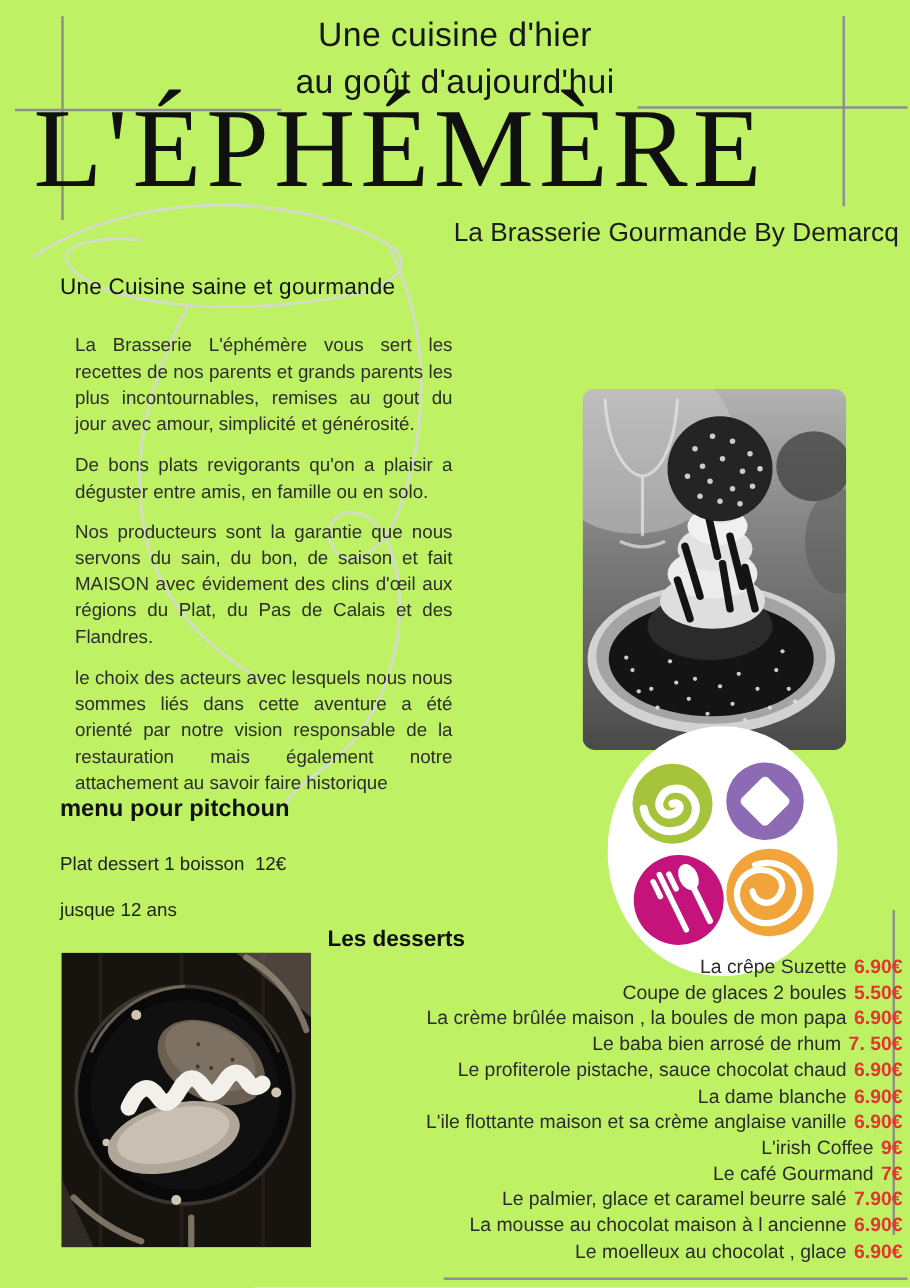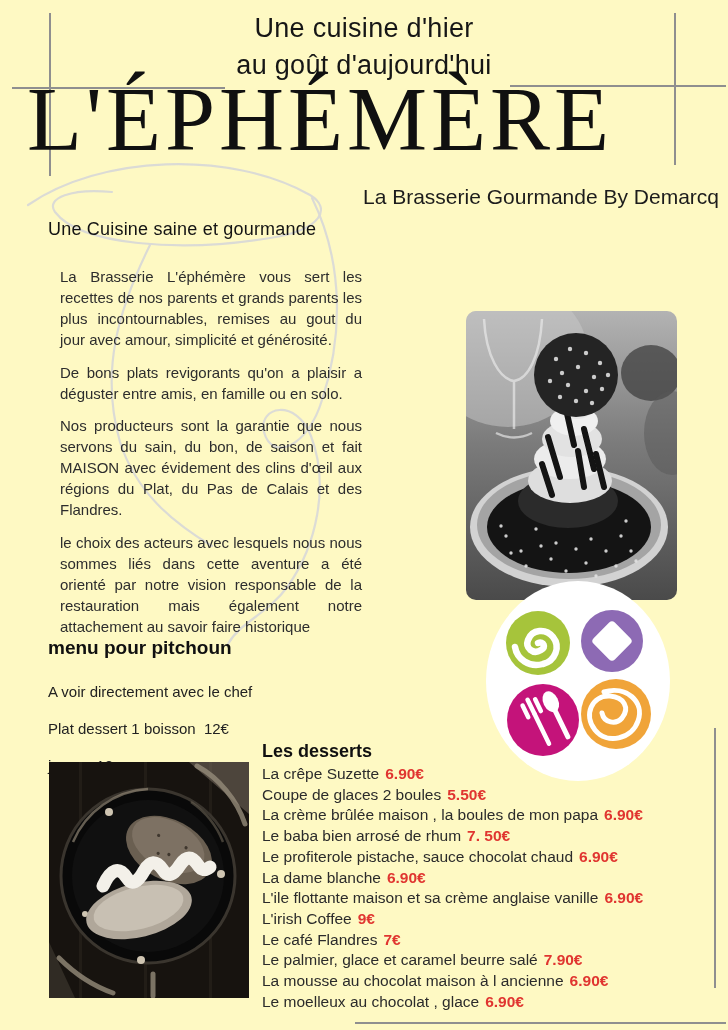--- a/index.html
+++ b/index.html
@@ -1,53 +1,53 @@
 <!DOCTYPE html>
 <html style="--price: #e03530; --line: #8f8f8f; --swirl: #d8d8d8; --green: #a6c43b; --purple: #8d6ab4; --magenta: #c4137a; --orange: #f0a439;"><head>
 <meta charset="utf-8">
 <style>
   html,body{margin:0;padding:0;background:#e9e9e9;}
-  .page{position:relative;width:728px;height:1030px;background:#fef9c3;margin:0 auto;
+  .page{position:relative;width:728px;height:1030px;background:#bef264;margin:0 auto;
         font-family:"Liberation Sans","DejaVu Sans",sans-serif;color:#2d2d2d;overflow:hidden;}
 
   
   .dline{position:absolute;background:#8f8f8f;}
   .tl-v{left:49px;top:13px;width:2px;height:163px;}
   .tl-h{left:12px;top:87px;width:213px;height:2px;}
   .tr-v{left:674px;top:13px;width:2px;height:152px;}
   .tr-h{left:510px;top:85px;width:216px;height:2px;}
   .br-v{left:714px;top:728px;width:2px;height:260px;}
   .br-h{left:355px;top:1022px;width:371px;height:2px;}
 
   .swirl{position:absolute;left:0;top:150px;width:400px;height:520px;pointer-events:none;}
 
   .tagline{position:absolute;top:10px;left:0;width:728px;text-align:center;
            font-size:27px;line-height:37px;font-weight:500;color:#161616;letter-spacing:.3px;}
   .title{position:absolute;top:66px;left:0;width:640px;text-align:center;
          font-family:"Liberation Serif","DejaVu Serif",serif;font-size:90px;line-height:108px;
          color:#101010;letter-spacing:4px;font-weight:500;white-space:nowrap;}
-  .subtitle{position:absolute;top:175px;right:9px;font-size:21px;font-weight:500;color:#1c1c1c;margin-top:10px;}
+  .subtitle{position:absolute;top:175px;right:9px;font-size:21px;font-weight:500;color:#1c1c1c;}
 
   .intro-heading{position:absolute;left:48px;top:219px;font-size:18px;font-weight:400;
                  color:#131313;letter-spacing:.2px;}
   .intro-paragraphs{position:absolute;left:48px;top:255px;width:326px;}
   .body-par{margin:12px;font-size:15px;line-height:20.9px;text-align:justify;color:#2d2d2d;}
 
   .pitchoun-heading{position:absolute;left:48px;top:637px;font-size:19px;font-weight:700;color:#101010;}
   .pitchoun-lines{position:absolute;left:48px;top:666px;}
   .pitch-line{font-size:15px;line-height:22px;color:#222222;}
 
   .dessert-photo{position:absolute;left:466px;top:311px;width:211px;height:289px;
                  border-radius:10px;overflow:hidden;}
   .logo-badge{position:absolute;left:486px;top:580px;width:188px;height:202px;}
   .pan-photo{position:absolute;left:49px;top:762px;width:200px;height:236px;overflow:hidden;}
 
   .desserts-heading{position:absolute;left:262px;top:741px;font-size:18px;font-weight:700;color:#101010;}
   .desserts-list{position:absolute;left:262px;top:764px;width:460px;}
-  .dessert-row{font-size:15.5px;line-height:20.7px;white-space:nowrap;color:#2b2b2b;}
+  .dessert-row{font-size:15.5px;line-height:20.7px;white-space:nowrap;color:#2b2b2b;text-align:right;}
   .dessert-price{font-weight:700;color:var(--price,#e03530);margin-left:6px;}
 </style>
 </head>
 <body>
 
 <div class="page">
 
   <div class="dline tl-v"></div>
   <div class="dline tl-h"></div>
   <div class="dline tr-v"></div>
@@ -73,21 +73,20 @@
   <div class="intro-heading">Une Cuisine saine et gourmande</div>
   <div class="intro-paragraphs">
       <p class="body-par">La Brasserie L'éphémère vous sert les recettes de nos parents et grands parents les plus incontournables, remises au gout du jour avec amour, simplicité et générosité.</p>
       <p class="body-par">De bons plats revigorants qu'on a plaisir a déguster entre amis, en famille ou en solo.</p>
       <p class="body-par">Nos producteurs sont la garantie que nous servons du sain, du bon, de saison et fait MAISON avec évidement des clins d'œil aux régions du Plat, du Pas de Calais et des Flandres.</p>
       <p class="body-par">le choix des acteurs avec lesquels nous nous sommes liés dans cette aventure a été orienté par notre vision responsable de la restauration mais également notre attachement au savoir faire historique</p>
     </div>
 
   <div class="pitchoun-heading">menu pour pitchoun</div>
   <div class="pitchoun-lines">
-      <p class="pitch-line">A voir directement avec le chef</p>
       <p class="pitch-line">Plat dessert 1 boisson&nbsp; 12€</p>
       <p class="pitch-line">jusque 12 ans</p>
     </div>
 
   <div class="dessert-photo">
     <svg width="211" height="289" viewBox="0 0 211 289">
       <defs>
         <linearGradient id="dpg" x1="0" y1="0" x2="0" y2="1">
           <stop offset="0" stop-color="#b3b3b3"></stop>
             <stop offset="0.45" stop-color="#7c7c7c"></stop>
@@ -238,19 +237,19 @@
   <div class="desserts-heading">Les desserts</div>
   <div class="desserts-list">
       <div class="dessert-row"><span class="dessert-name">La crêpe Suzette</span><span class="dessert-price">6.90€</span></div>
       <div class="dessert-row"><span class="dessert-name">Coupe de glaces 2 boules</span><span class="dessert-price">5.50€</span></div>
       <div class="dessert-row"><span class="dessert-name">La crème brûlée maison , la boules de mon papa</span><span class="dessert-price">6.90€</span></div>
       <div class="dessert-row"><span class="dessert-name">Le baba bien arrosé de rhum</span><span class="dessert-price">7. 50€</span></div>
       <div class="dessert-row"><span class="dessert-name">Le profiterole pistache, sauce chocolat chaud</span><span class="dessert-price">6.90€</span></div>
       <div class="dessert-row"><span class="dessert-name">La dame blanche</span><span class="dessert-price">6.90€</span></div>
       <div class="dessert-row"><span class="dessert-name">L'ile flottante maison et sa crème anglaise vanille</span><span class="dessert-price">6.90€</span></div>
       <div class="dessert-row"><span class="dessert-name">L'irish Coffee</span><span class="dessert-price">9€</span></div>
-      <div class="dessert-row"><span class="dessert-name">Le café Flandres</span><span class="dessert-price">7€</span></div>
+      <div class="dessert-row"><span class="dessert-name">Le café Gourmand</span><span class="dessert-price">7€</span></div>
       <div class="dessert-row"><span class="dessert-name">Le palmier, glace et caramel beurre salé</span><span class="dessert-price">7.90€</span></div>
       <div class="dessert-row"><span class="dessert-name">La mousse au chocolat maison à l ancienne</span><span class="dessert-price">6.90€</span></div>
       <div class="dessert-row"><span class="dessert-name">Le moelleux au chocolat , glace</span><span class="dessert-price">6.90€</span></div>
     </div>
 
 </div>
 
 </body></html>

